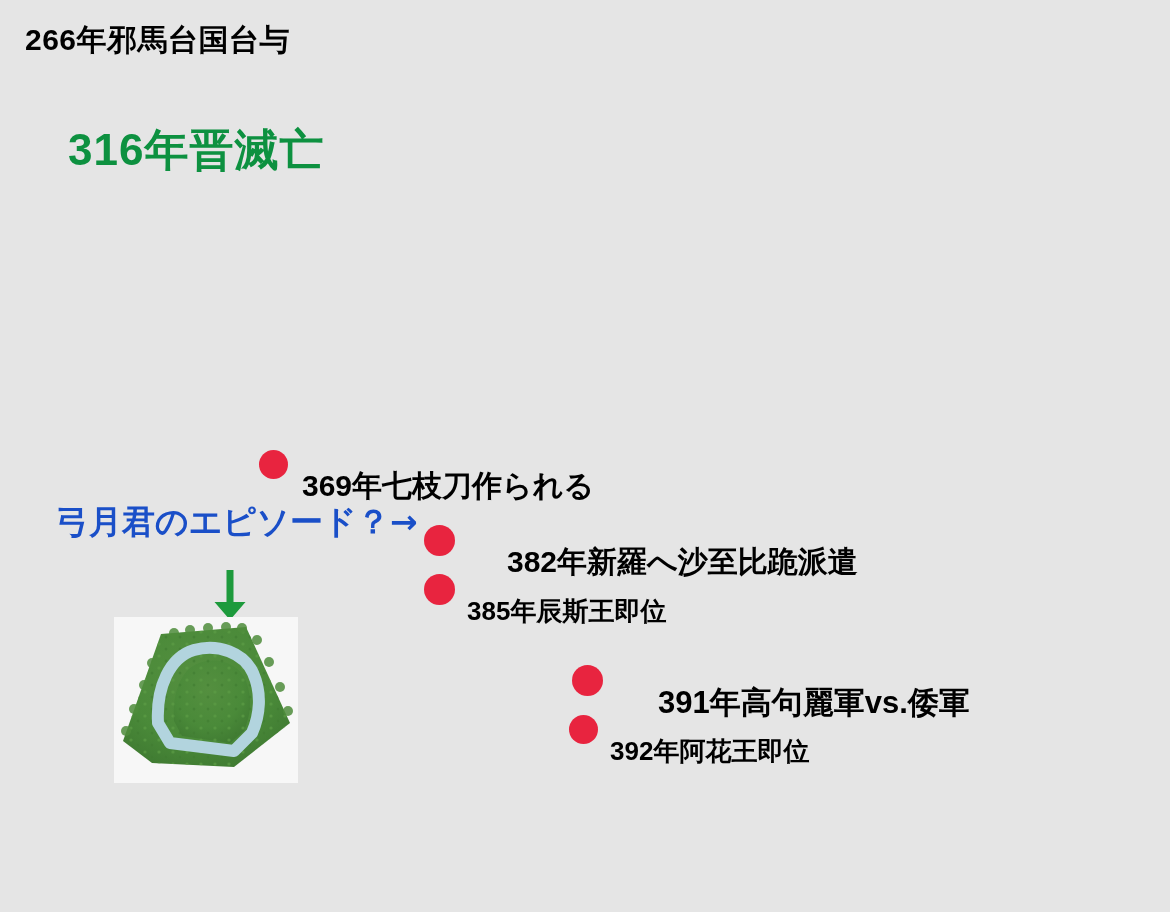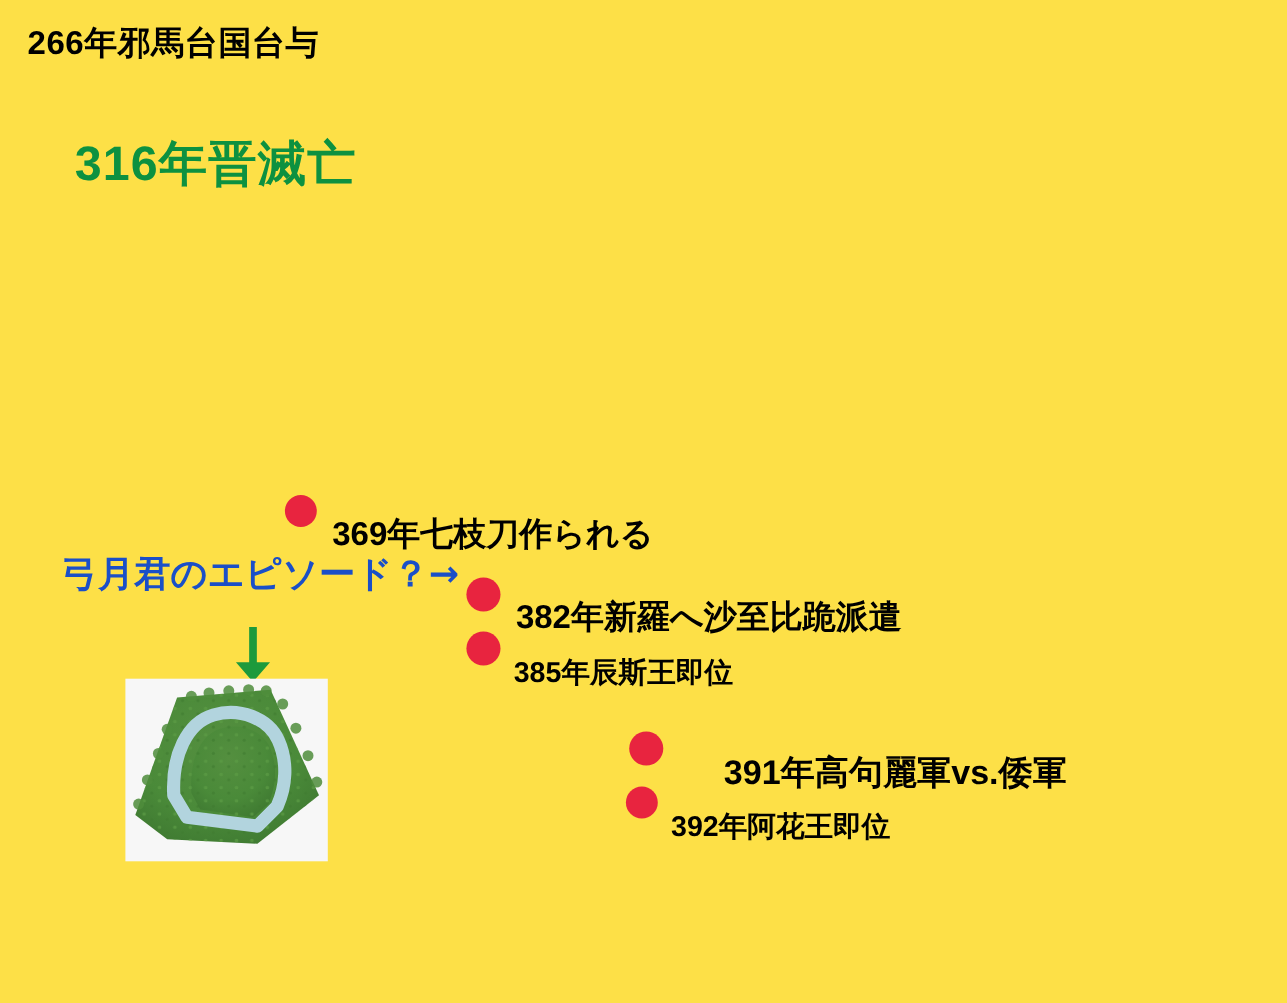--- a/index.html
+++ b/index.html
@@ -12,21 +12,21 @@
     height: 912px;
     position: relative;
     overflow: hidden;
     font-family: "Liberation Sans", "DejaVu Sans", sans-serif;
     -webkit-font-smoothing: none;
   }
 
   .slide {
     position: absolute;
     inset: 0;
-    background: #fde047;
+    background: #e5e5e5;
   }
 
   
   .txt {
     position: absolute;
     white-space: pre;
     font-weight: bold;
     line-height: 1.0;
     color: #000000;
   }
@@ -81,21 +81,21 @@
     font-weight: bold;
     color: #000000;
     line-height: 1.0;
     margin-top: 44px;
   }
 
   #event-369 { left: 259px; top: 427px; }
   #event-369 .bullet { width: 29px; height: 29px; margin-right: 14px; }
   #event-369 .event-label { font-size: 30px; }
 
-  #event-382 { left: 424px; top: 503px; }
+  #event-382 { left: 424px; top: 503px; gap: 38px; }
   #event-382 .bullet { width: 31px; height: 31px; margin-right: 14px; }
   #event-382 .event-label { font-size: 30px; }
 
   #event-385 { left: 424px; top: 554px; }
   #event-385 .bullet { width: 31px; height: 31px; margin-right: 12px; }
   #event-385 .event-label { font-size: 26px; }
 
   #event-391 { left: 572px; top: 643px; gap: 45px; }
   #event-391 .bullet { width: 31px; height: 31px; margin-right: 10px; }
   #event-391 .event-label { font-size: 31px; }

